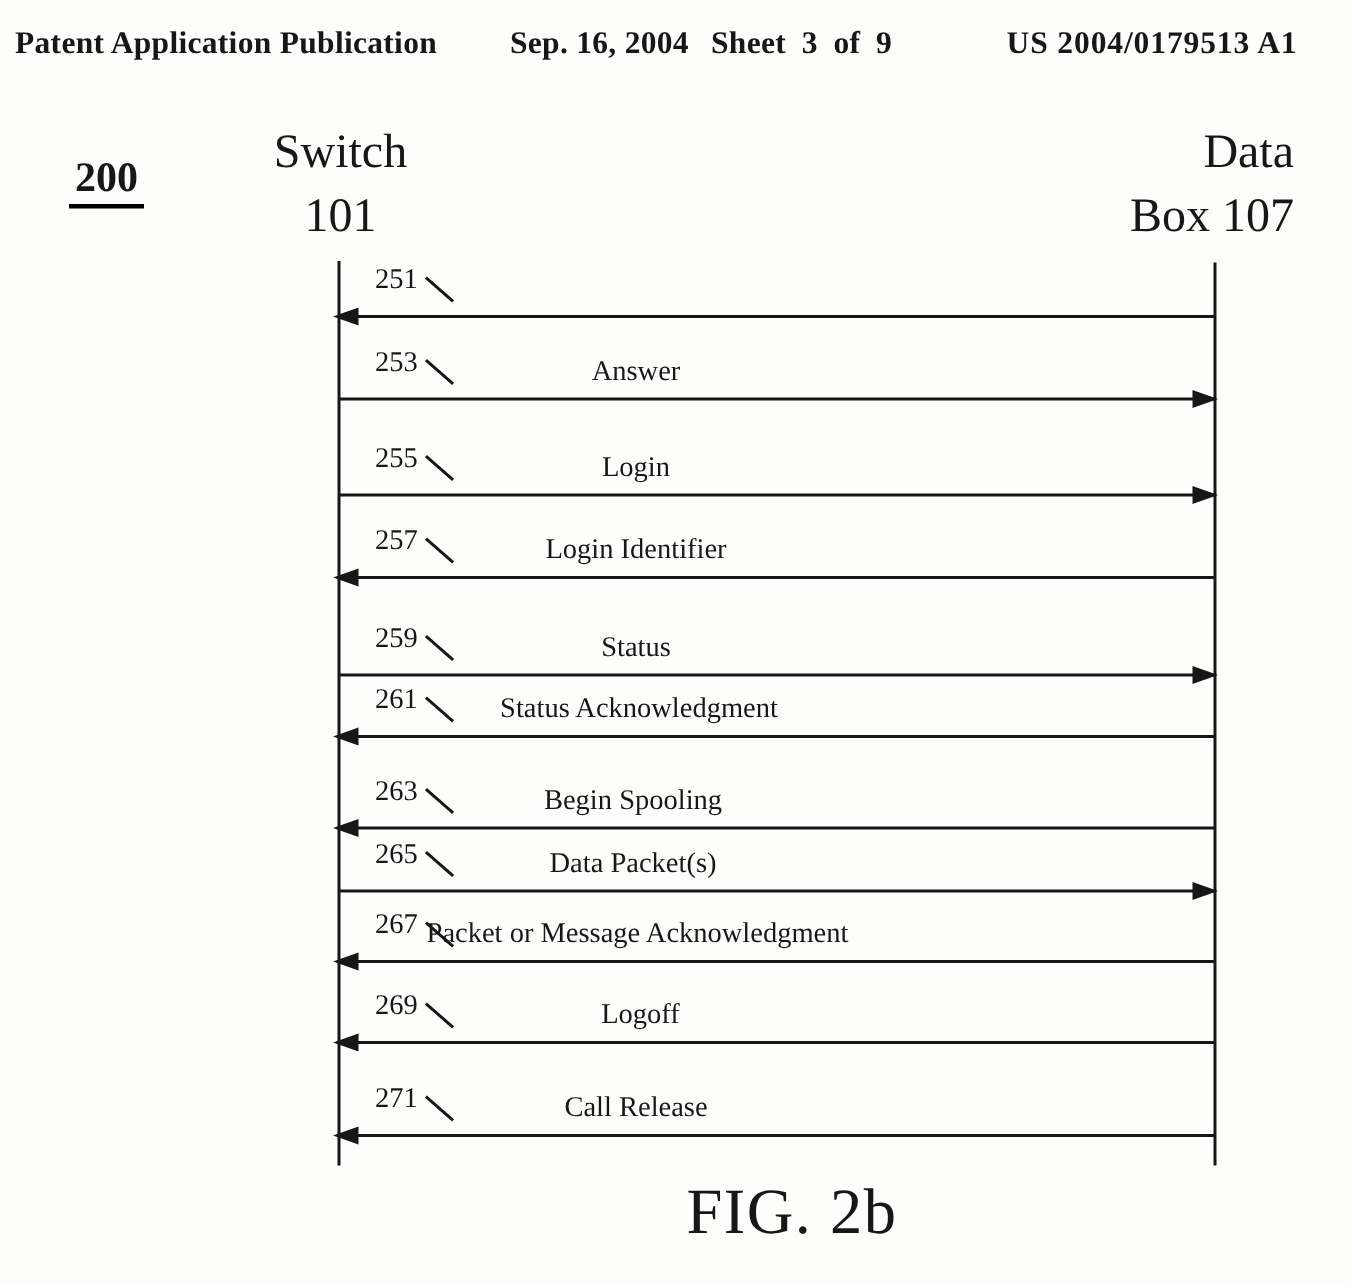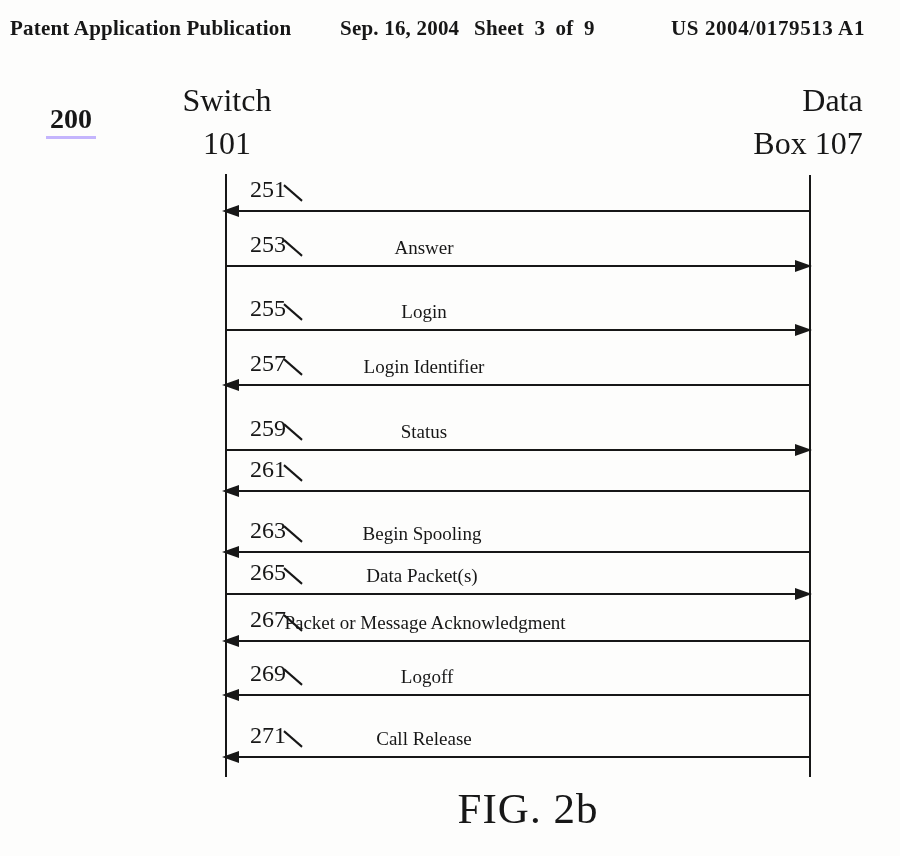--- a/index.html
+++ b/index.html
@@ -17,21 +17,21 @@
   .hdr { top: 16px; font-size: 21px; font-weight: bold; white-space: nowrap; letter-spacing: 0.2px; }
   .h-pub   { left: 10px; }
   .h-date  { left: 340px; }
   .h-sheet { left: 474px; word-spacing: 5px; }
   .h-patno { left: 671px; letter-spacing: 0.6px; }
 
   
   .fig-num {
     left: 46px; top: 103px;
     font-size: 28px; font-weight: bold;
-    border-bottom: 3px solid #c4b5fd;
+    border-bottom: 3px solid #000000;
     padding: 0 4px 1px 4px;
   }
 
   
   .entity {
     top: 79px;
     transform: translateX(-50%);
     text-align: center;
     font-size: 32px;
     line-height: 43px;
@@ -46,21 +46,21 @@
   .lifeline-right { left: 809px; top: 175px; height: 602px; }
 
   
   .msg-row {
     position: absolute;
     left: 226px; width: 584px; height: 40px;
     top: calc(var(--y) - 37px);
   }
   .msg-num {
     position: absolute; left: 24px; top: 2px;
-    font-size: 24px;
+    font-size: 19px;
   }
   .leader {
     position: absolute; left: 55px; top: 18px;
     width: 24px; height: 2px; background: #171717;
     transform: rotate(41deg);
   }
   .msg-label {
     position: absolute; top: 8px;
     left: calc(var(--cx) - 226px);
     transform: translateX(-50%);
@@ -150,20 +150,21 @@
     <span class="leader"></span>
     <div class="msg-label">Status</div>
     <div class="msg-line">
         <span class="arrowhead"></span>
       </div>
   </div>
 
   <div class="msg-row dir-left" style="--y:491px; --cx:426px">
     <span class="msg-num">261</span>
     <span class="leader"></span>
+    <div class="msg-label">Status Acknowledgment</div>
     <div class="msg-line">
         <span class="arrowhead"></span>
       </div>
   </div>
 
   <div class="msg-row dir-left" style="--y:552px; --cx:422px">
     <span class="msg-num">263</span>
     <span class="leader"></span>
     <div class="msg-label">Begin Spooling</div>
     <div class="msg-line">

